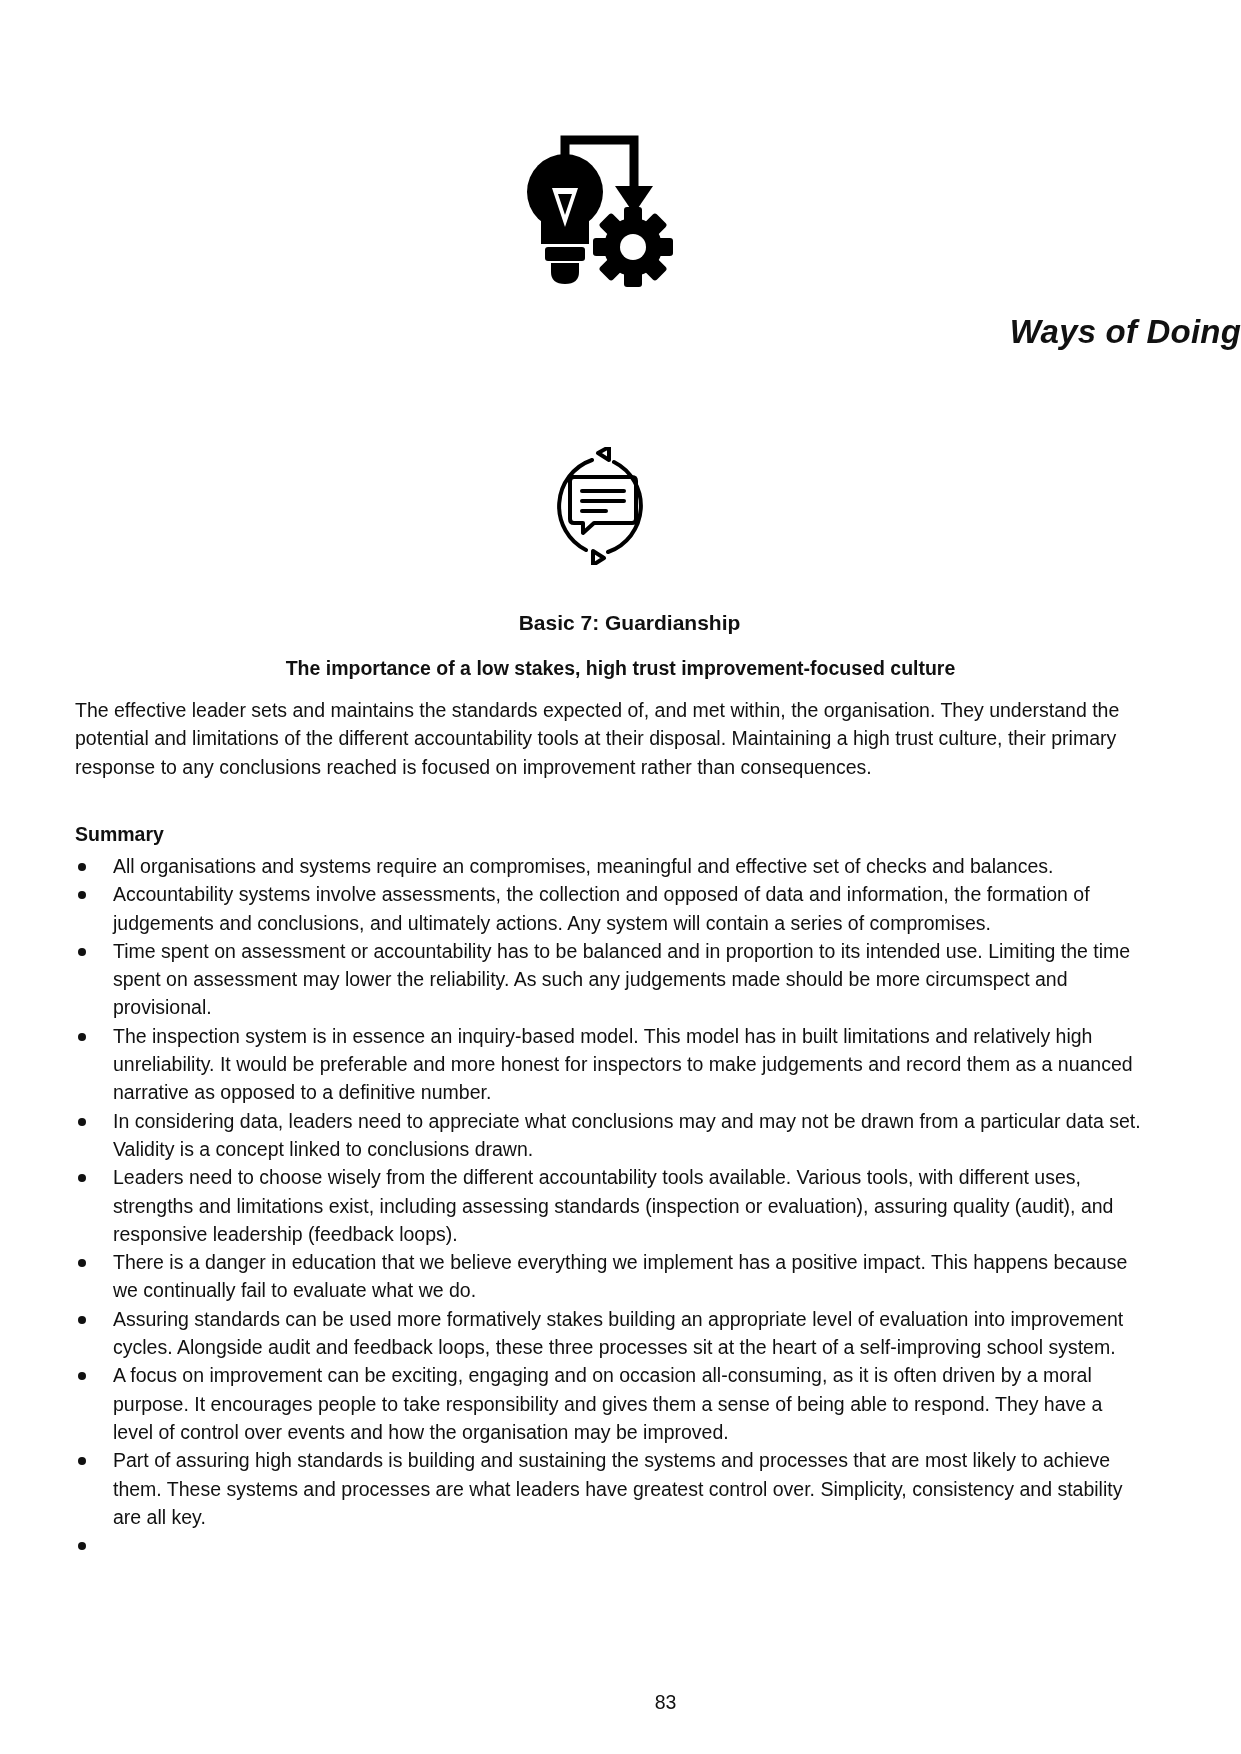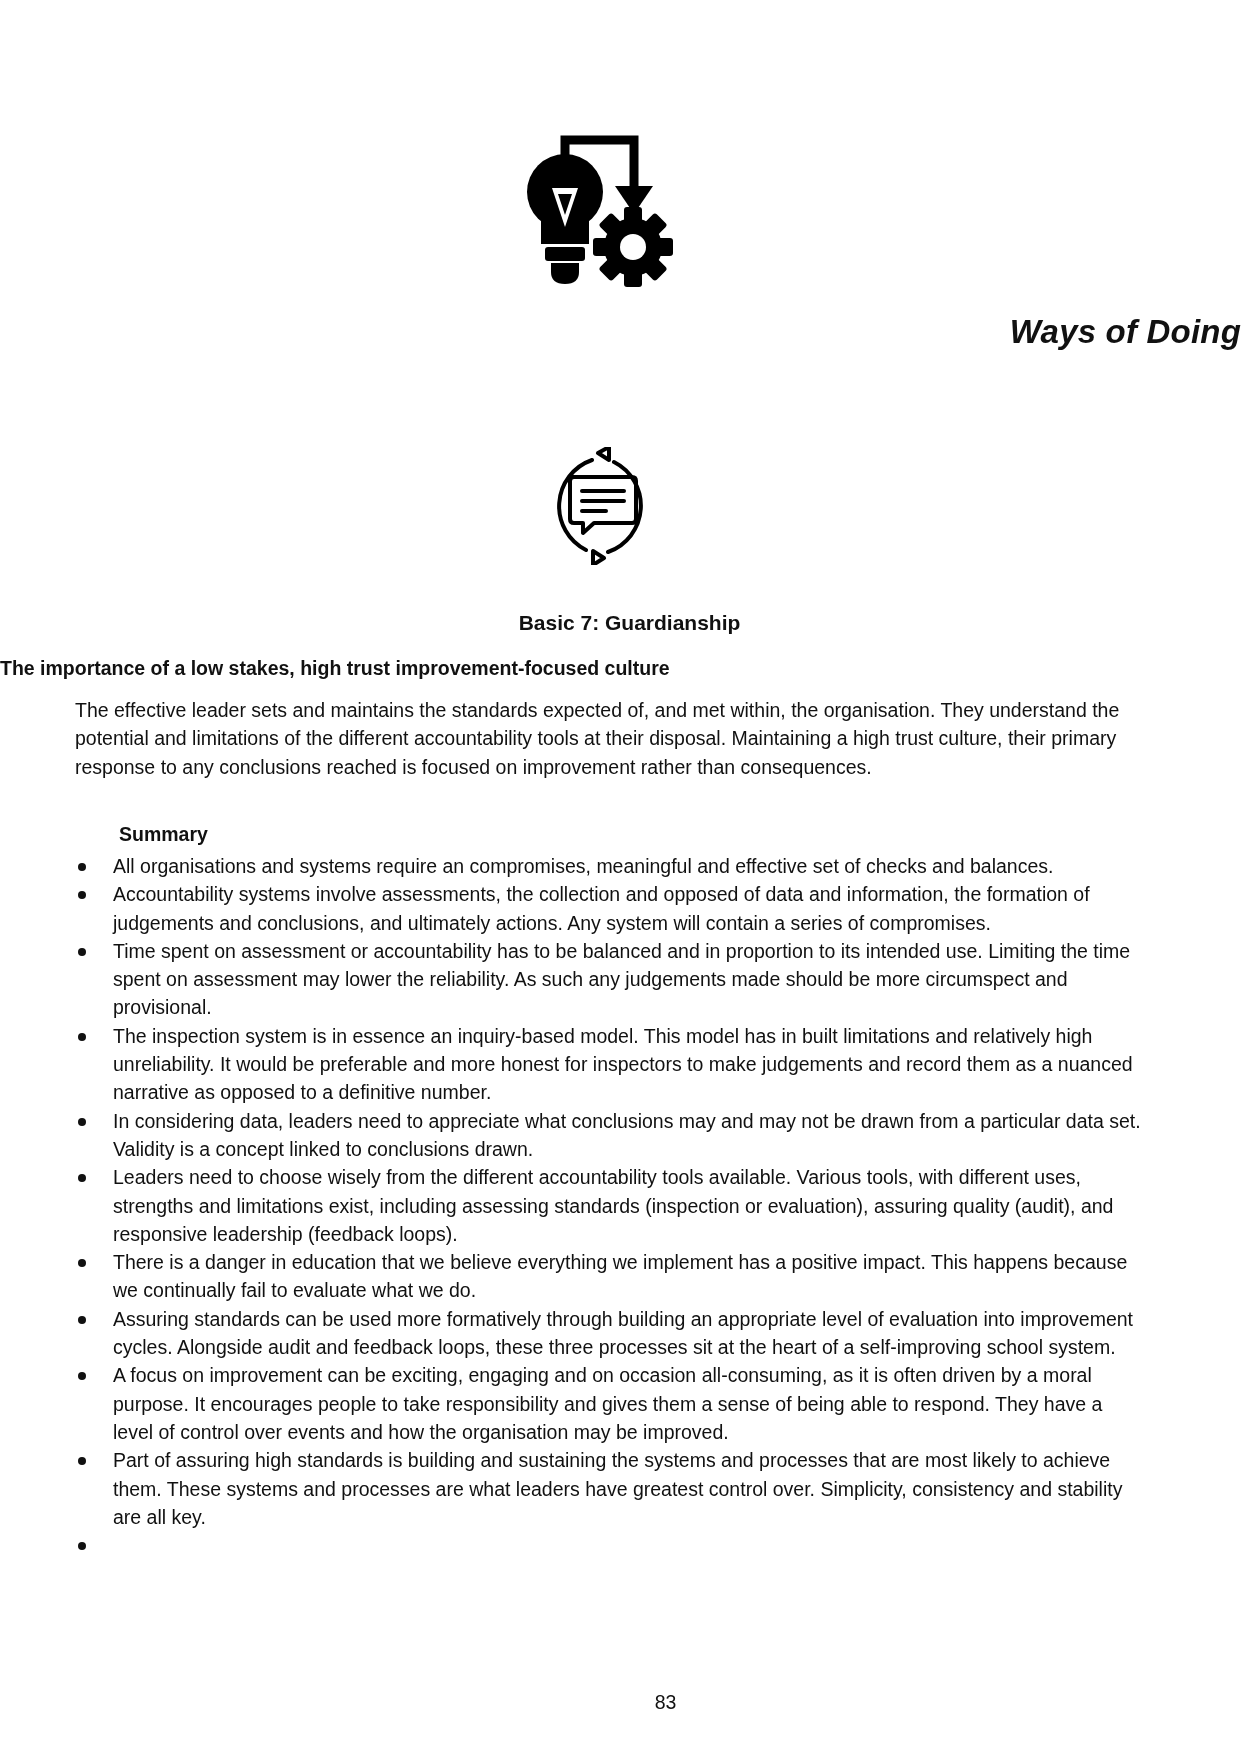--- a/index.html
+++ b/index.html
@@ -12,29 +12,29 @@
     .section-title {
       position: absolute; left: 0; width: 1241px; top: 313px; text-align: right;
       font-size: 33px; font-weight: bold; font-style: italic; letter-spacing: 0.2px;
     }
     .icon-mid { position: absolute; left: 548px; top: 447px; width: 108px; height: 118px; }
     .basic-title {
       position: absolute; left: 0; width: 1241px; top: 611px; text-align: center;
       font-size: 21px; font-weight: bold; padding-left: 9px;
     }
     .subtitle {
-      position: absolute; left: 0; width: 1241px; top: 657px; 
+      position: absolute; left: 0; width: 1241px; top: 657px; text-align: center;
       font-size: 19.5px; font-weight: bold;
     }
     .intro {
       position: absolute; left: 75px; top: 696px; width: 1080px;
       font-size: 19.5px; line-height: 28.3px; margin: 0;
     }
     .summary-heading {
-      position: absolute; left: 75px; top: 823px; font-size: 19.5px; font-weight: bold; margin-left: 44px;
+      position: absolute; left: 75px; top: 823px; font-size: 19.5px; font-weight: bold;
     }
     .bullets {
       position: absolute; left: 75px; top: 852px; width: 1070px;
       list-style: none; margin: 0; padding: 0;
       font-size: 19.5px; line-height: 28.3px;
     }
     .bullets li { position: relative; padding-left: 38px; margin: 0; }
     .bullets li .dot {
       position: absolute; left: 3px; top: 11px; width: 8px; height: 8px;
       border-radius: 50%; background: #111111;
@@ -100,20 +100,20 @@
   <div class="summary-heading">Summary</div>
 
   <ul class="bullets">
     <li><span class="dot"></span><span>All organisations and systems require an compromises, meaningful and effective set of checks and balances.</span></li>
     <li><span class="dot"></span><span>Accountability systems involve assessments, the collection and opposed of data and information, the formation of judgements and conclusions, and ultimately actions. Any system will contain a series of compromises.</span></li>
     <li><span class="dot"></span><span>Time spent on assessment or accountability has to be balanced and in proportion to its intended use. Limiting the time spent on assessment may lower the reliability. As such any judgements made should be more circumspect and provisional.</span></li>
     <li><span class="dot"></span><span>The inspection system is in essence an inquiry-based model. This model has in built limitations and relatively high unreliability. It would be preferable and more honest for inspectors to make judgements and record them as a nuanced narrative as opposed to a definitive number.</span></li>
     <li><span class="dot"></span><span>In considering data, leaders need to appreciate what conclusions may and may not be drawn from a particular data set. Validity is a concept linked to conclusions drawn.</span></li>
     <li><span class="dot"></span><span>Leaders need to choose wisely from the different accountability tools available. Various tools, with different uses, strengths and limitations exist, including assessing standards (inspection or evaluation), assuring quality (audit), and responsive leadership (feedback loops).</span></li>
     <li><span class="dot"></span><span>There is a danger in education that we believe everything we implement has a positive impact. This happens because we continually fail to evaluate what we do.</span></li>
-    <li><span class="dot"></span><span>Assuring standards can be used more formatively through building an appropriate level of evaluation into improvement cycles. Alongside audit and feedback loops, these three processes sit at the heart of a self-improving school system.</span></li>
+    <li><span class="dot"></span><span>Assuring standards can be used more formatively stakes building an appropriate level of evaluation into improvement cycles. Alongside audit and feedback loops, these three processes sit at the heart of a self-improving school system.</span></li>
     <li><span class="dot"></span><span>A focus on improvement can be exciting, engaging and on occasion all-consuming, as it is often driven by a moral purpose. It encourages people to take responsibility and gives them a sense of being able to respond. They have a level of control over events and how the organisation may be improved.</span></li>
     <li><span class="dot"></span><span>Part of assuring high standards is building and sustaining the systems and processes that are most likely to achieve them. These systems and processes are what leaders have greatest control over. Simplicity, consistency and stability are all key.</span></li>
     <li><span class="dot"></span></li>
   </ul>
 
   <div class="page-number">83</div>
 </div>
 
 </body></html>

